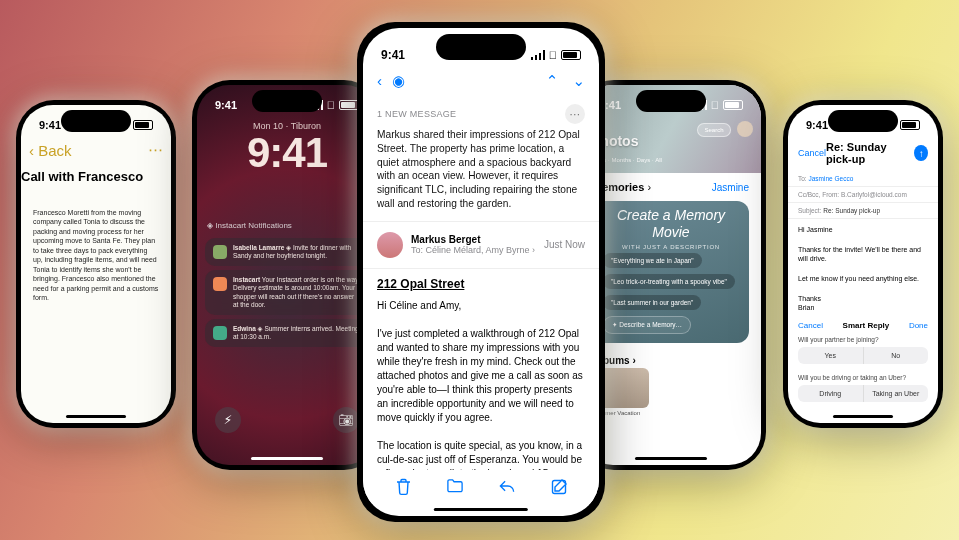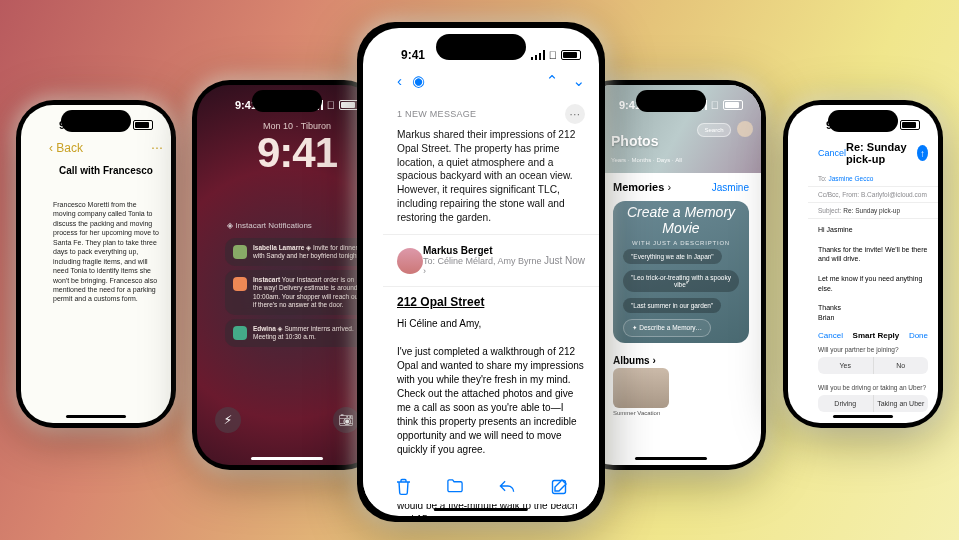--- a/index.html
+++ b/index.html
@@ -10,40 +10,40 @@
     position: relative;
     color: #000;
   }
   .phone {
     position: absolute;
     border-radius: 38px;
     background: #000;
     box-shadow: 0 10px 50px rgba(0,0,0,.35), 0 0 18px 4px rgba(255,255,240,.5);
     overflow: hidden;
   }
-  .screen { position:absolute; inset:5px; border-radius:32px; background:#fff; overflow:hidden;padding-left:20px; }
+  .screen { position:absolute; inset:5px; border-radius:32px; background:#fff; overflow:hidden; }
   .statusbar { display:flex; justify-content:space-between; align-items:center; height:34px; padding:6px 18px 0; font-size:11px; font-weight:600; }
   .statusbar .icons { display:flex; gap:4px; align-items:center; }
   .sig, .wifi, .batt { display:inline-block; }
   .sig { width:14px; height:10px; background:
     linear-gradient(#000,#000) 0 7px/2px 3px no-repeat,
     linear-gradient(#000,#000) 4px 5px/2px 5px no-repeat,
     linear-gradient(#000,#000) 8px 3px/2px 7px no-repeat,
     linear-gradient(#000,#000) 12px 0/2px 10px no-repeat; }
   .wifi { font-size:11px; }
   .batt { width:20px; height:10px; border:1px solid #000; border-radius:2px; position:relative; }
   .batt::after{ content:""; position:absolute; left:1px; top:1px; bottom:1px; width:14px; background:#000; border-radius:1px;}
   .notch { position:absolute; top:10px; left:50%; transform:translateX(-50%); width:70px; height:22px; background:#000; border-radius:14px; z-index:10; }
   .center .notch { width:90px; height:26px; top:12px; border-radius:16px; }
 
   
   .p1 { left:16px; top:100px; width:160px; height:328px; }
   .p1 .screen{ background:#fcfcf7; }
-  .p1 .bar { display:flex; align-items:flex-start; padding:2px 8px 6px; font-size:12px; color:#c9a227; justify-content:space-between;}
-  .p1 h4 { text-align:center; font-size:10px; font-weight:700; margin:4px 0 24px;}
+  .p1 .bar { display:flex; align-items:flex-end; padding:2px 8px 6px; font-size:15px; color:#c9a227; justify-content:space-between;}
+  .p1 h4 { text-align:left; font-size:13px; font-weight:700; margin:4px 0 24px;}
   .p1 .body { padding:0 12px; font-size:7px; line-height:1.35; color:#222;}
 
   
   .p2 { left:192px; top:80px; width:190px; height:390px; }
   .p2 .screen { background: radial-gradient(circle at 50% 55%, #3b2a3a 0%, #6a1a2e 55%, #2c0f1d 100%); color:#f5e6e0; }
   .p2 .statusbar { color:#fff; }
   .p2 .sig{ filter:invert(1);} .p2 .batt{border-color:#fff;} .p2 .batt::after{background:#fff;}
   .p2 .date { text-align:center; font-size:9px; opacity:.85; margin-top:2px;}
   .p2 .clock { text-align:center; font-size:42px; font-weight:600; letter-spacing:-1px; margin-top:-2px;}
   .p2 .priolabel { font-size:8px; color:#eee; opacity:.8; padding:4px 10px;}
@@ -58,21 +58,21 @@
   .center { left:357px; top:22px; width:248px; height:500px; z-index:5; }
   .center .screen{ inset:6px; border-radius:36px; }
   .center .statusbar{ height:42px; padding-top:12px; font-size:12px;}
   .center .nav { display:flex; justify-content:space-between; padding:2px 14px 6px; color:#007aff;}
   .center .nav .l{ display:flex; gap:10px; font-size:15px;}
   .center .nav .r{ display:flex; gap:14px; font-size:15px;}
   .center .card { border-bottom:1px solid #eee; padding:8px 14px 10px; }
   .center .hdr { display:flex; justify-content:space-between; align-items:center; font-size:9px; color:#8a8a8e; letter-spacing:.3px;}
   .center .dots{ width:20px;height:20px;border-radius:50%;background:#eee;color:#777;display:flex;align-items:center;justify-content:center;font-size:11px;}
   .center .sum { font-size:10.2px; line-height:1.35; margin-top:4px; color:#111;}
-  .center .from { display:flex; padding:10px 14px; border-bottom:1px solid #eee; align-items:center;}
+  .center .from { display:flex; gap:8px; padding:10px 14px; border-bottom:1px solid #eee; align-items:center;}
   .center .avatar{width:26px;height:26px;border-radius:50%;background:linear-gradient(#d9a,#c77);}
   .center .frow{ font-size:10px; flex:1;}
   .center .frow .n{font-weight:600;}
   .center .frow .to{color:#8a8a8e; font-size:9px;}
   .center .just{font-size:10px;color:#8a8a8e;}
   .center .subj{ font-weight:700; padding:8px 14px 0; font-size:12px; text-decoration:underline;}
   .center .body{ padding:8px 14px; font-size:10px; line-height:1.4;}
   .center .tbar{ position:absolute; bottom:12px; left:0; right:0; display:flex; justify-content:space-around; padding:8px 14px; color:#007aff; font-size:17px; background:#fff;}
 
   

